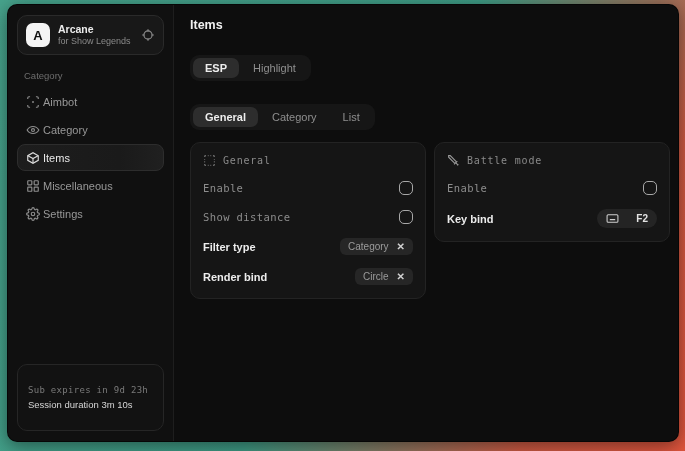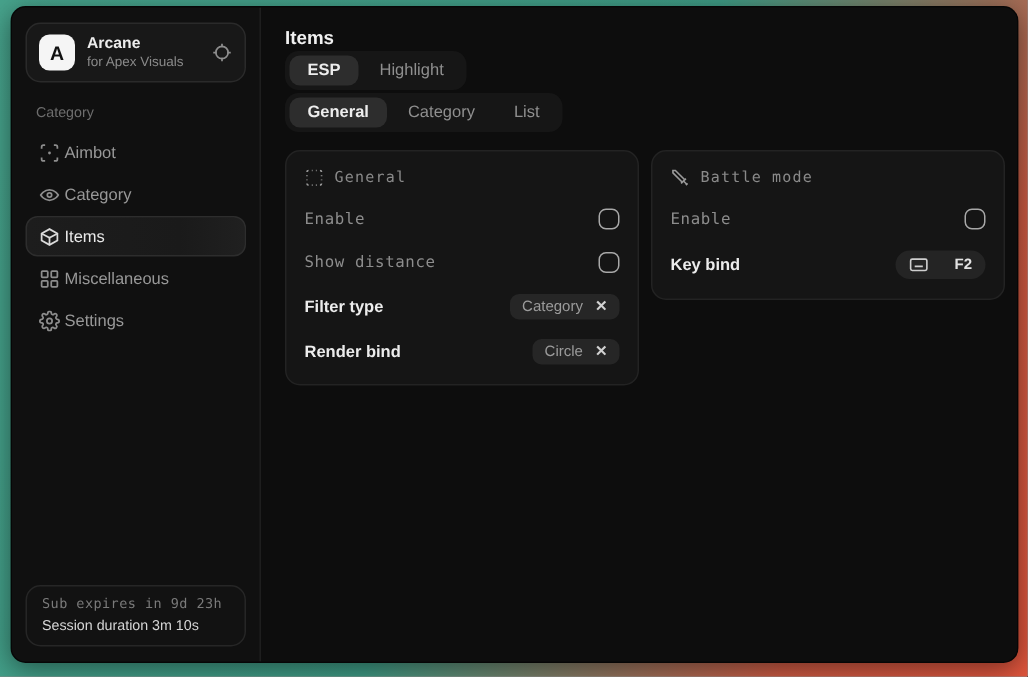--- a/index.html
+++ b/index.html
@@ -50,32 +50,32 @@
   .nav-item .nicon { display:flex; color:#8d8d8d; }
   .nav-item.selected {
     background:linear-gradient(90deg,#1d1d1d 0%, #1a1a1a 70%, #202020 100%);
     border-color:#2d2d2d; color:#e9e9e9;
   }
   .nav-item.selected .nicon { color:#dadada; }
 
   .sidebar-spacer { flex:1; }
   .footer-card {
     border:1px solid #262626; border-radius:10px; background:#121212;
-    padding:7px 10px; display:flex; flex-direction:column; gap:4px;
+    padding:20px 10px; display:flex; flex-direction:column; gap:4px;
   }
   .footer-line1 { font-size:9px; color:#7a7a7a; letter-spacing:.3px; }
   .footer-line2 { font-size:9.5px; color:#d6d6d6; }
 
   
   .main { flex:1; padding:13px 16px; background:#0d0d0d; }
   .page-title { font-size:12.5px; font-weight:700; color:#f0f0f0; }
 
   .tab-group {
     display:inline-flex; align-items:center; gap:2px;
-    background:#161616; border-radius:9px; padding:3px; margin-top:2px;
+    background:#161616; border-radius:9px; padding:3px; margin-top:23px;
   }
   .tab-group { margin-right:100%; } 
   .chip {
     padding:4px 12px; border-radius:7px; font-size:11px; color:#8f8f8f;
     white-space:nowrap; cursor:default;
   }
   .chip.selected { background:#2d2d2d; color:#ededed; font-weight:600; }
 
   .cards { display:flex; gap:8px; align-items:flex-start; margin-top:12px; }
   .card {
@@ -119,21 +119,21 @@
 <div class="window">
 
   <div class="sidebar">
 
     <div class="brand-card">
       <div class="logo">
         <span>A</span>
       </div>
       <div class="brand-text">
         <div class="brand-title">Arcane</div>
-        <div class="brand-sub">for Apex Visuals</div>
+        <div class="brand-sub">for Show Legends</div>
       </div>
       <span class="brand-action">
         <svg width="14" height="14" viewBox="0 0 24 24" fill="none" stroke="currentColor" stroke-width="2">
             <circle cx="12" cy="12" r="7"></circle>
             <line x1="12" y1="2" x2="12" y2="6"></line>
             <line x1="12" y1="18" x2="12" y2="22"></line>
             <line x1="2" y1="12" x2="6" y2="12"></line>
             <line x1="18" y1="12" x2="22" y2="12"></line>
           </svg>
       </span>

